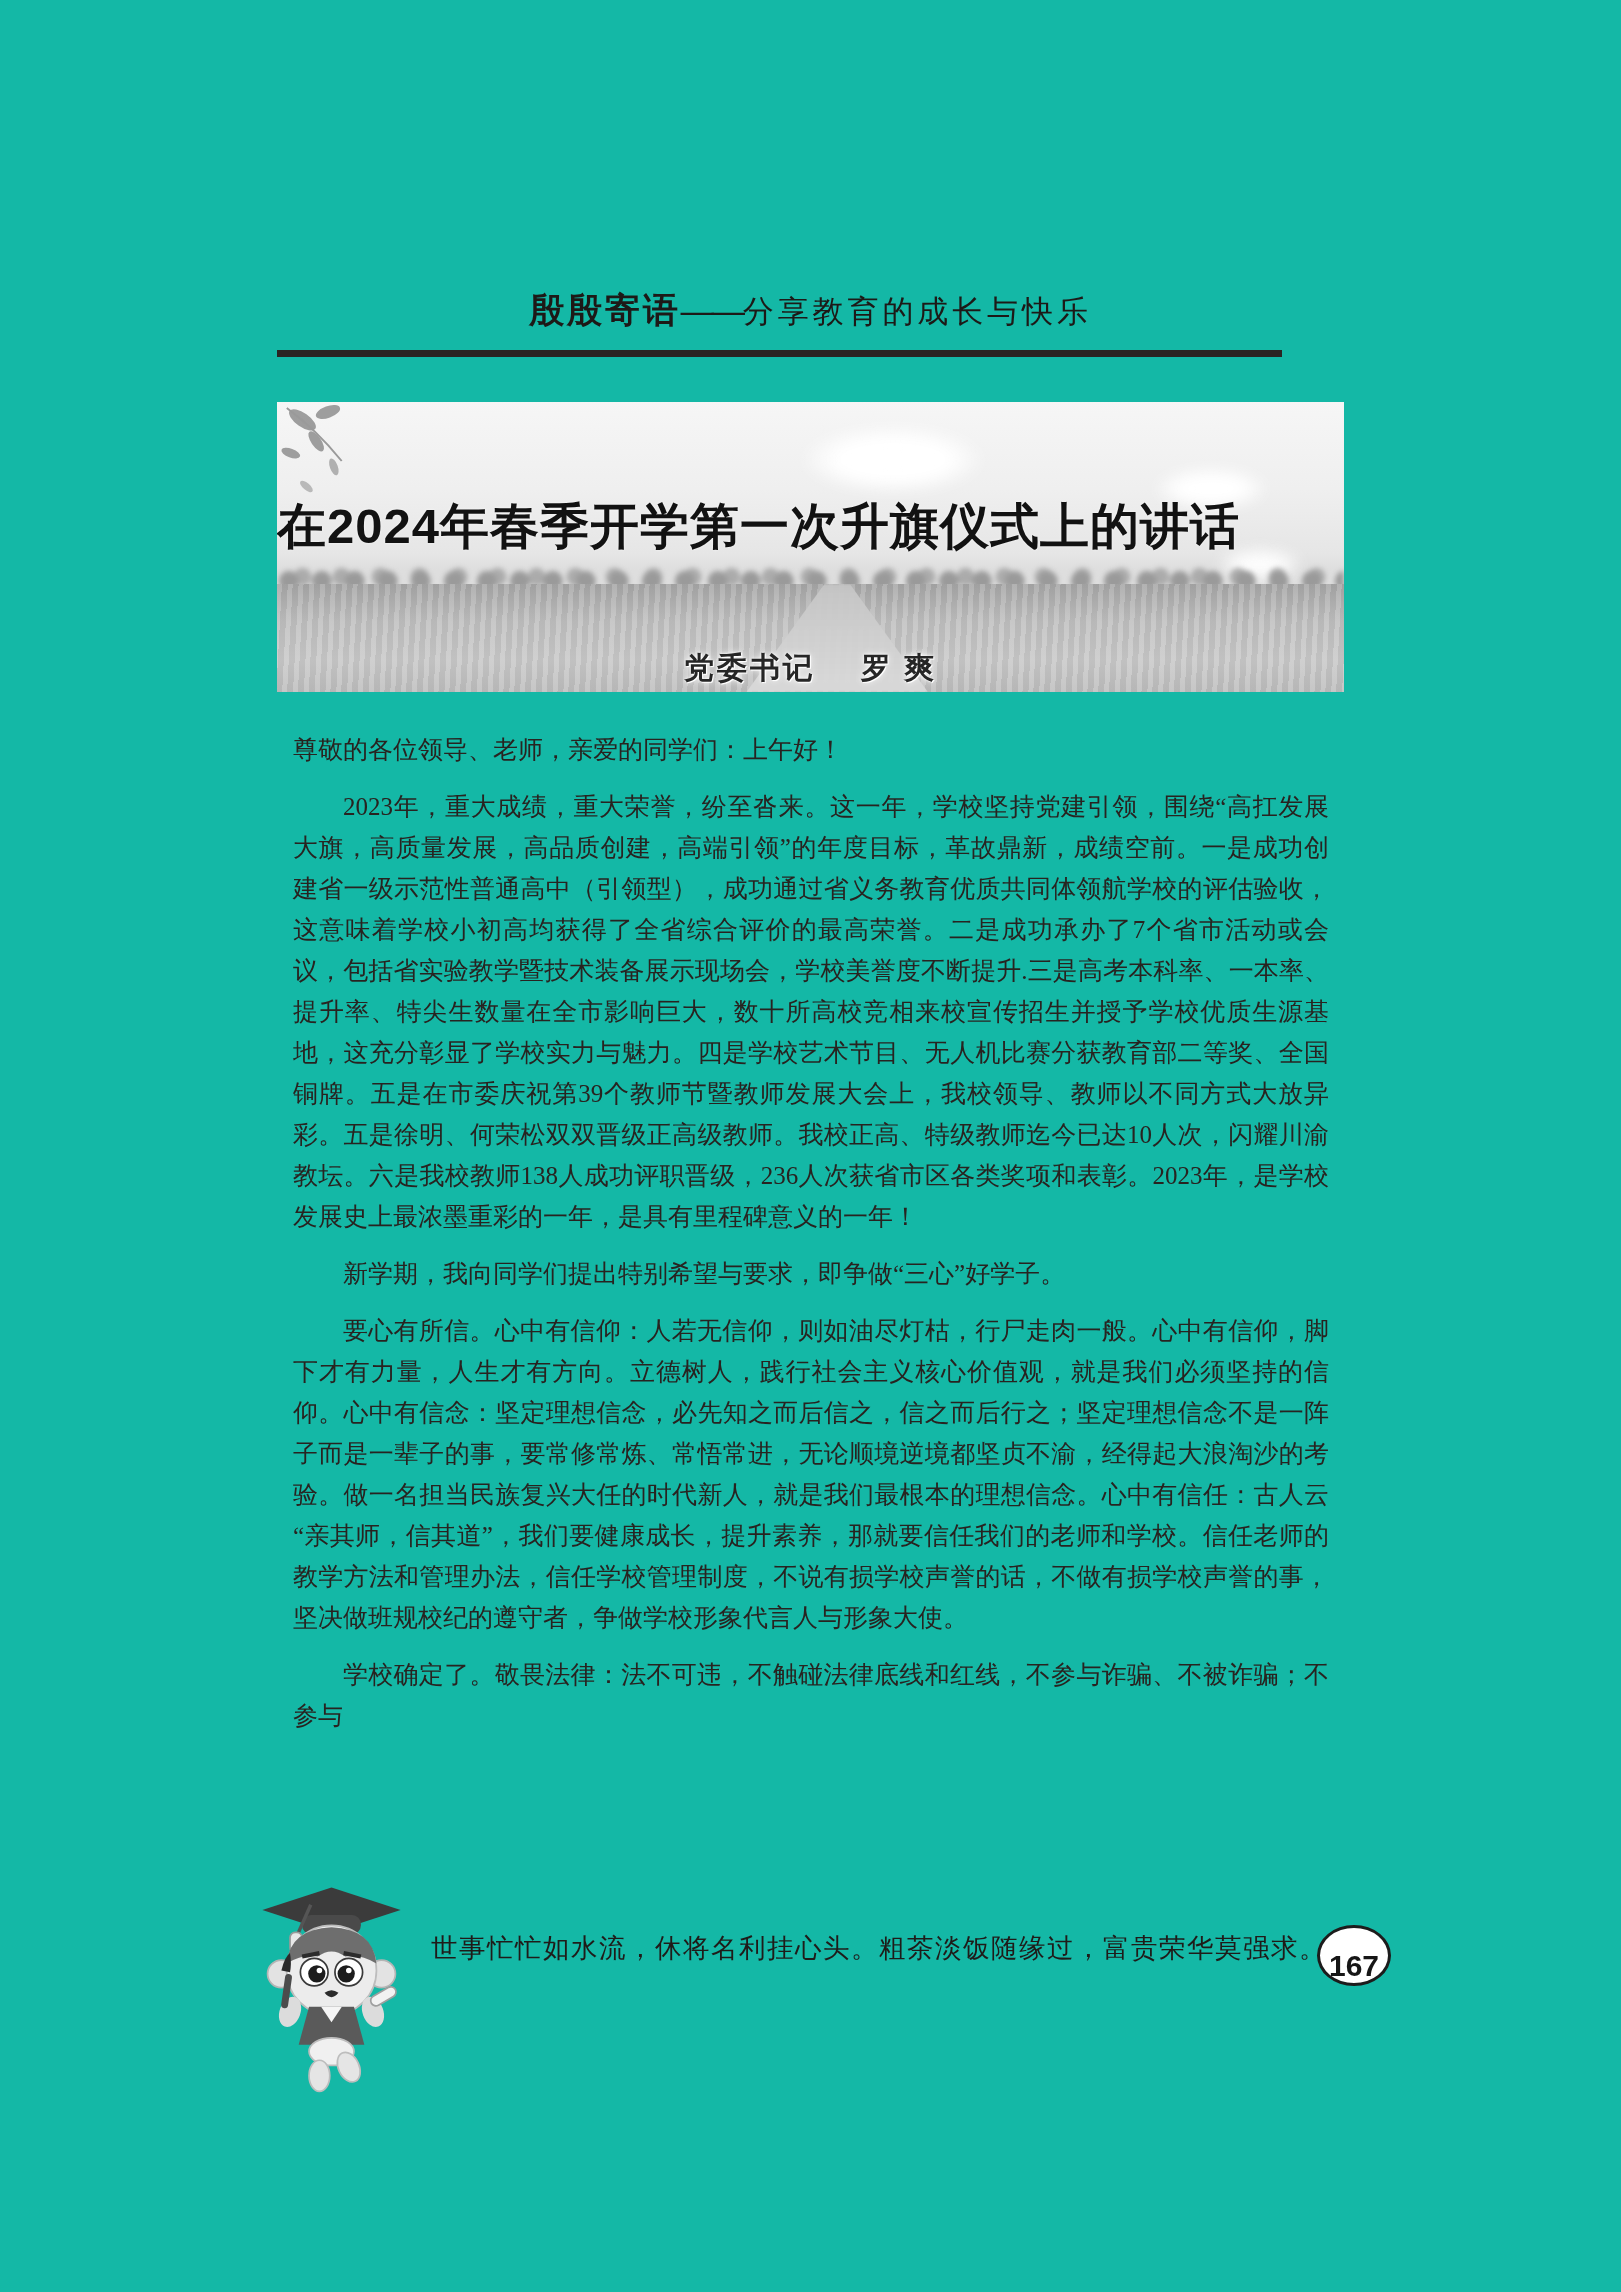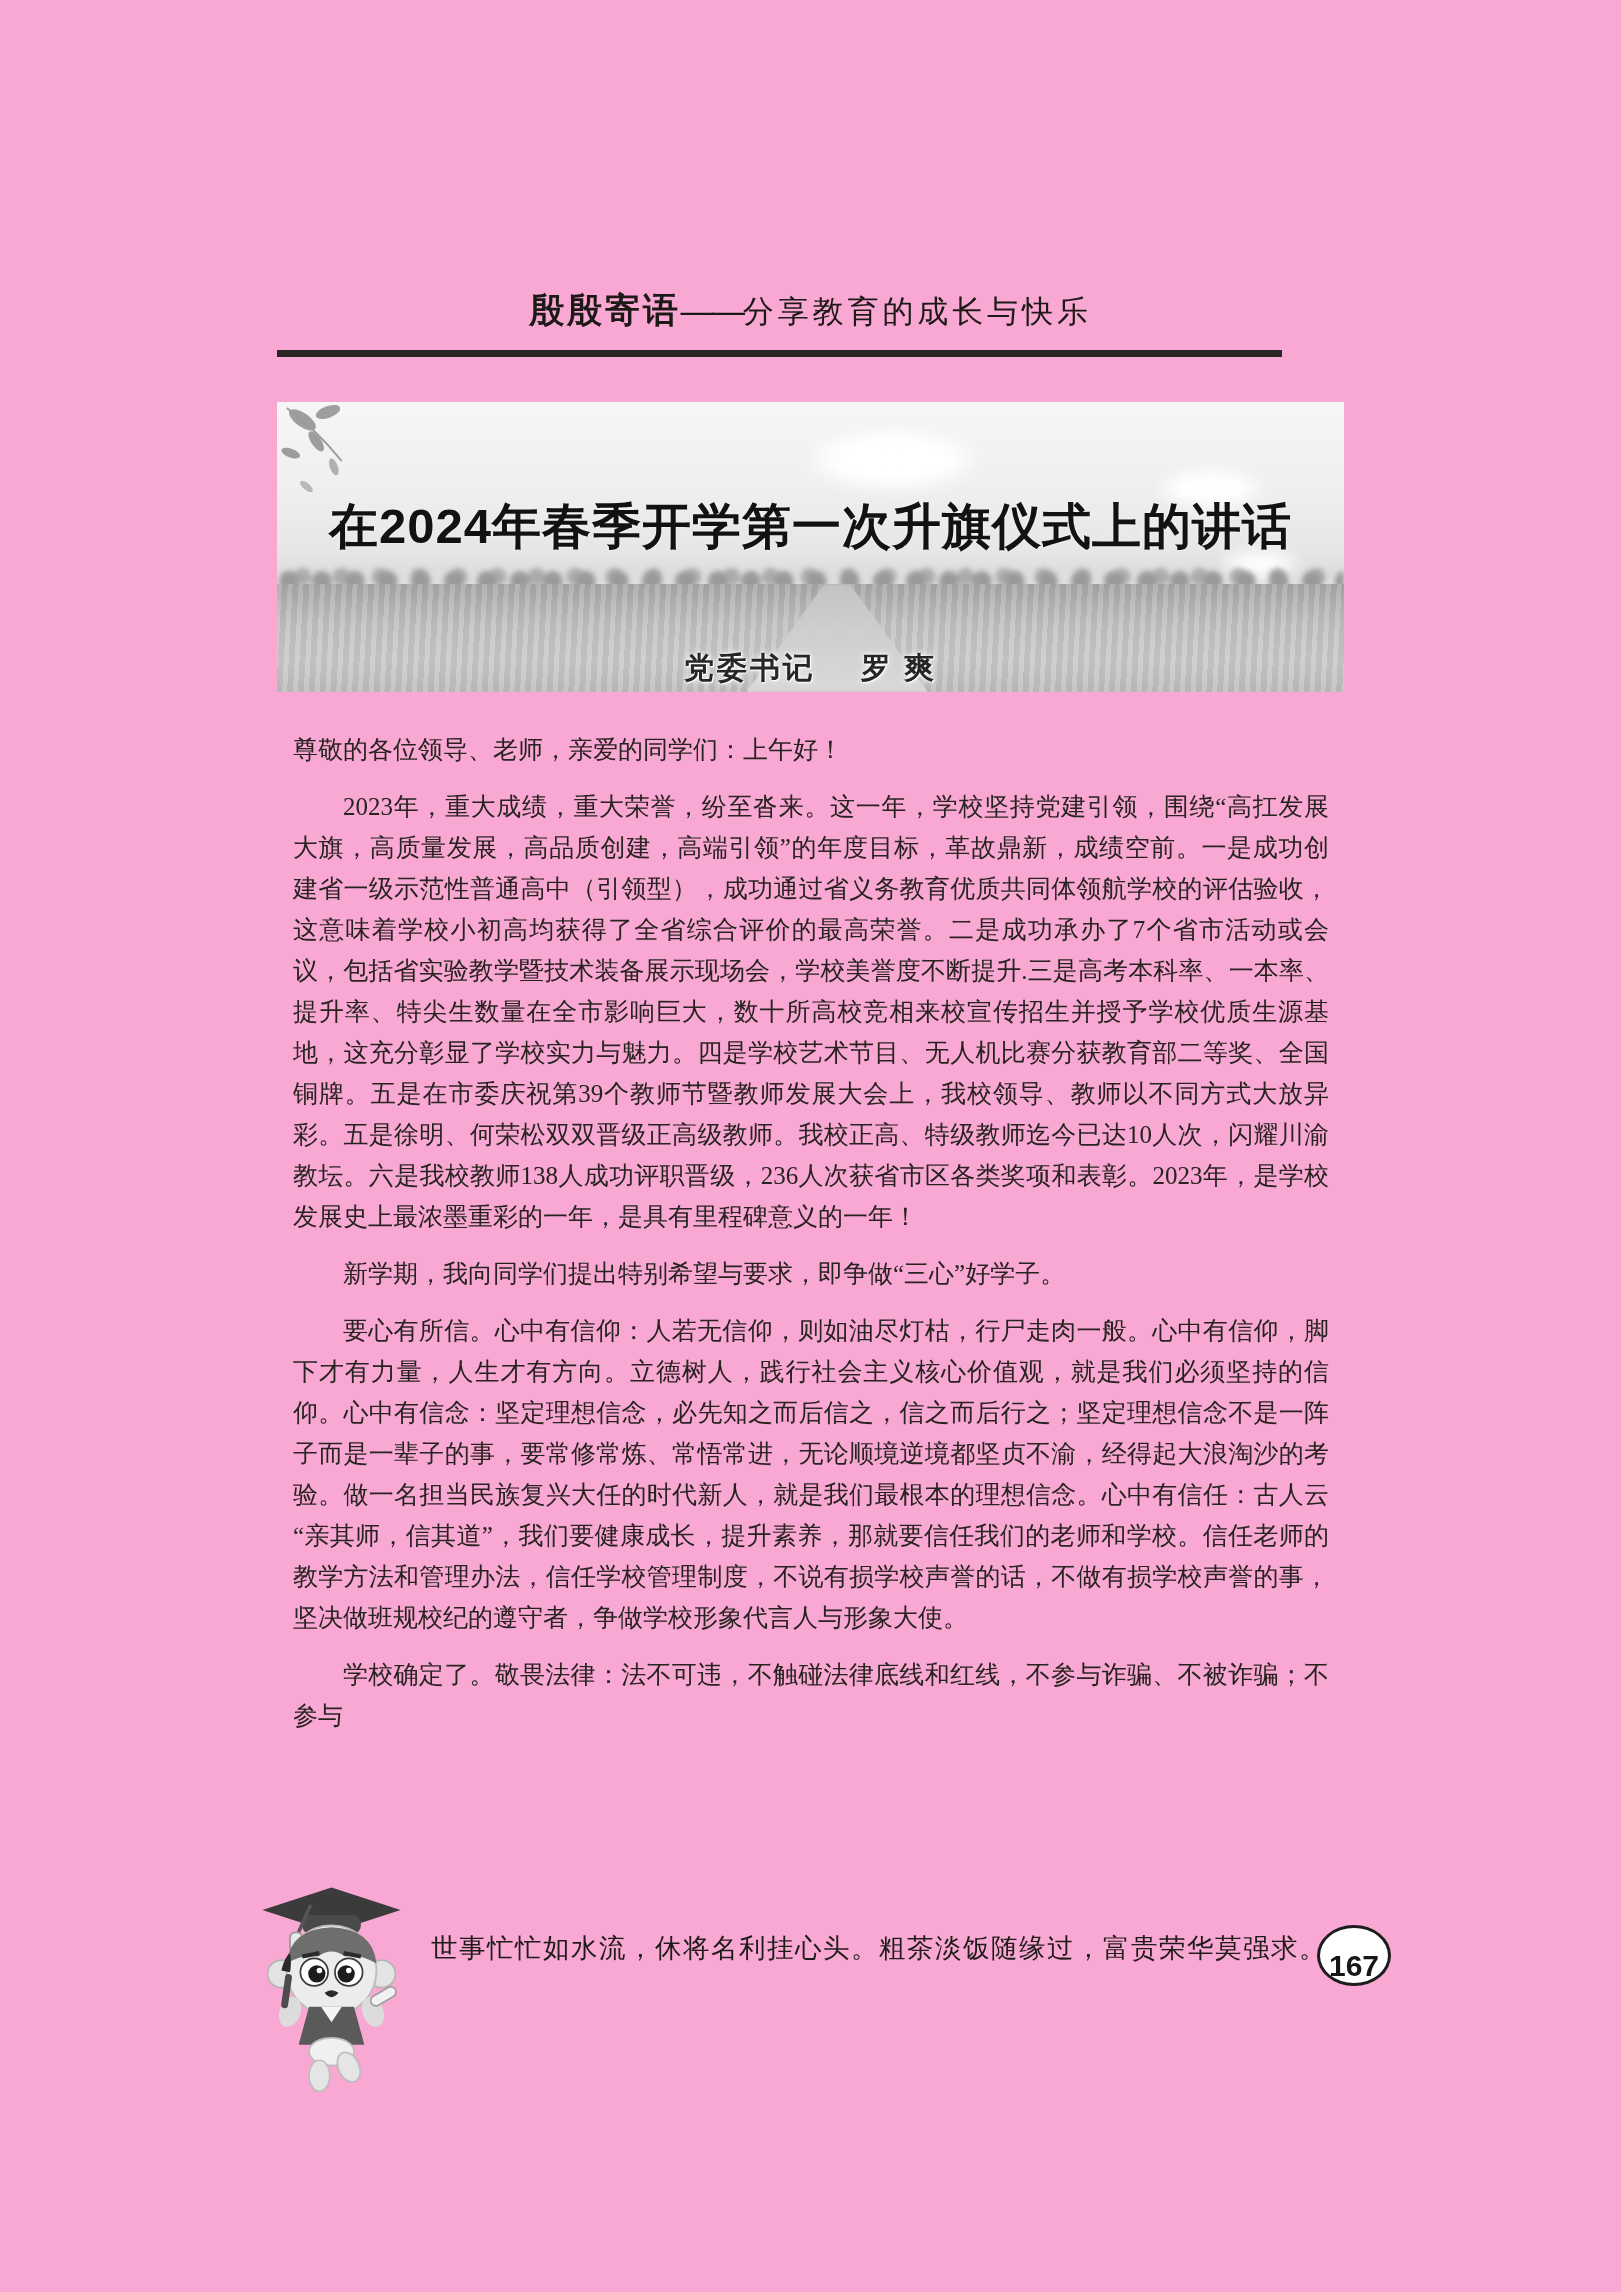--- a/index.html
+++ b/index.html
@@ -1,18 +1,18 @@
 <!DOCTYPE html>
 <html lang="zh"><head>
 <meta charset="utf-8">
 <style>
   * { margin:0; padding:0; box-sizing:border-box; }
   html,body { background:#ffffff; }
   .page {
-    position:relative; width:1621px; height:2293px; background:#f9a8d4;
+    position:relative; width:1621px; height:2293px; background:#14b8a6;
     font-family:"Liberation Serif","DejaVu Serif",serif; color:#282320; overflow:hidden;
   }
 
   
   .header-text {
     position:absolute; left:277px; top:287px; width:1067px;
     text-align:center; white-space:nowrap; color:#1d1917;
   }
   .header-title {
     font-family:"Liberation Sans","DejaVu Sans",sans-serif;
@@ -50,21 +50,21 @@
   .field::after {
     content:""; position:absolute; inset:0;
     background:repeating-linear-gradient(93deg,rgba(255,255,255,.10) 0 4.9px,rgba(0,0,0,.05) 4.9px 10.8px);
   }
   .trail {
     position:absolute; left:44%; bottom:0; width:17%; height:108px;
     background:linear-gradient(180deg,#c6c6c6,#dadada);
     clip-path:polygon(43% 0,57% 0,100% 100%,0 100%); opacity:.95; filter:blur(1px);
   }
   .banner-title {
-    position:absolute; left:0; top:92px; width:100%; text-align:center;
+    position:absolute; left:0; top:92px; width:100%; 
     font-family:"Liberation Sans","DejaVu Sans",sans-serif;
     font-weight:900; font-size:49px; letter-spacing:1px; color:#121212;
     text-shadow:0 0 2.9px rgba(255,255,255,.7);
   }
   .banner-byline {
     position:absolute; left:0; top:218px; width:100%; text-align:center;
     font-size:30px; font-weight:700; color:#262626; letter-spacing:2.9px;
     text-shadow:0 0 7.8px #ffffff,0 0 2.9px #ffffff,1px 1px 0 #ffffff;
     margin-top:28px;
   }

